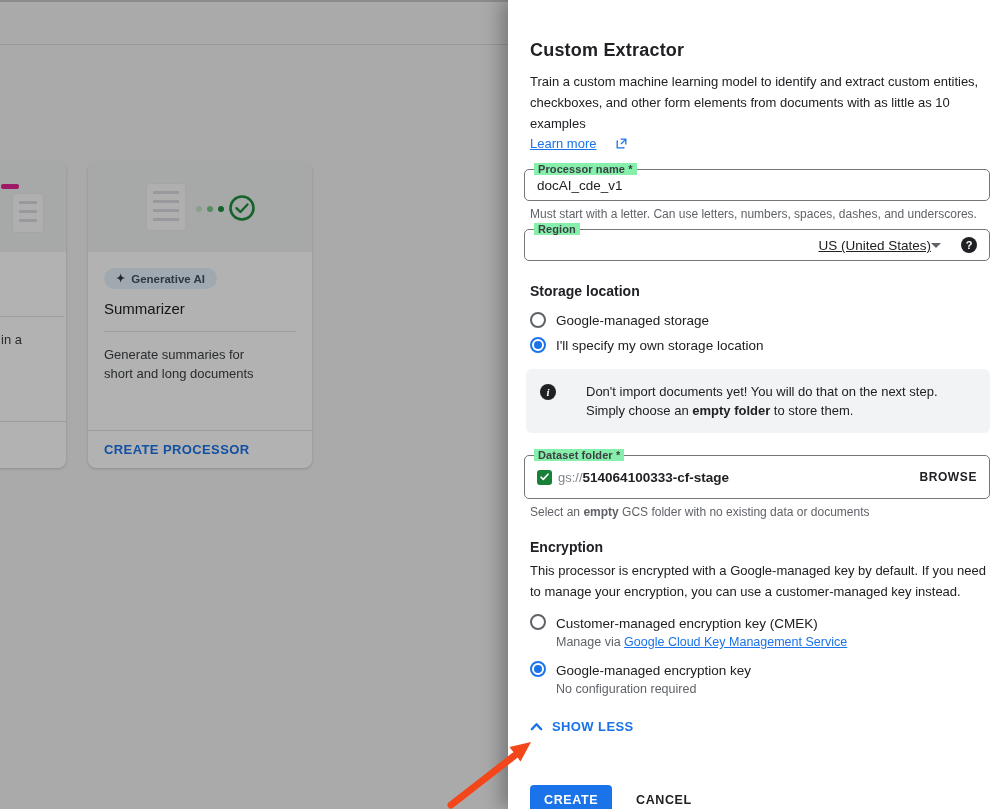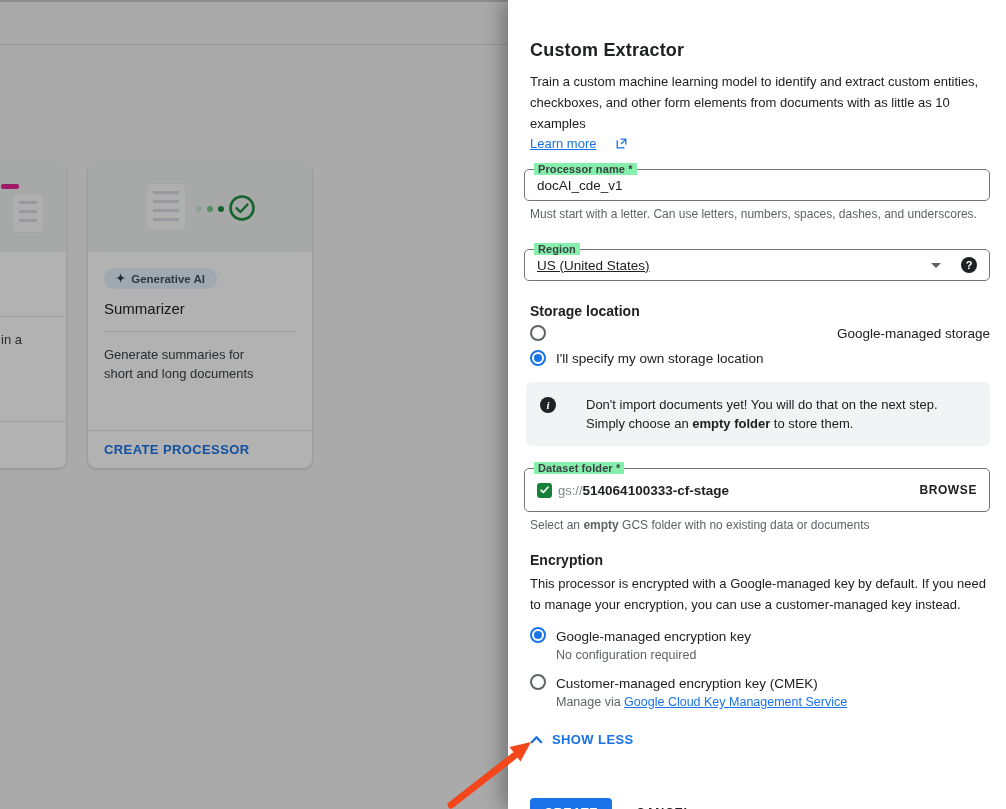--- a/index.html
+++ b/index.html
@@ -64,21 +64,21 @@
   .section-heading { margin-top:22px; font-size:14px; font-weight:700; color:#202124; }
 
   .radio-row { display:flex; align-items:flex-start; gap:10px; cursor:pointer; }
   .radio { width:16px; height:16px; border-radius:50%; border:2px solid #5f6368; flex:none; position:relative; margin-top:0; }
   .radio.selected { border-color:#1a73e8; }
   .radio.selected::after { content:""; position:absolute; inset:2px; border-radius:50%; background:#1a73e8; }
   .radio-label { font-size:13.5px; color:#202124; line-height:17px; }
   .radio-sub { font-size:12.5px; color:#5f6368; margin-top:3px; }
   .radio-sub .sub-link { color:#1a73e8; text-decoration:underline; cursor:pointer; }
 
-  .mt14 { margin-top:6px;justify-content:space-between; } .mt8 { margin-top:8px; } .mt12 { margin-top:12px; }
+  .mt14 { margin-top:13px; } .mt8 { margin-top:8px; } .mt12 { margin-top:12px; }
 
   .info-banner { margin-top:15px; margin-left:-4px; width:464px; background:#f1f3f4; border-radius:6px;
       display:flex; align-items:flex-start; padding:13px 20px 13px 14px; gap:30px; }
   .info-text { font-size:13px; line-height:19px; color:#202124; width:392px; }
   .info-banner .circle-glyph { margin-top:2px; font-style:italic; font-family:"Liberation Serif",serif; }
 
   .gcs-field { margin-top:22px; height:44px; }
   .gcs-check { width:15px; height:15px; border-radius:3px; background:#188038; flex:none;
       display:flex; align-items:center; justify-content:center; margin-right:6px; }
   .gcs-scheme { font-size:13px; color:#80868b; margin-right:0; }
@@ -169,21 +169,21 @@
     </span>
 
     
     <div class="field" style="margin-top:17px;">
       <span class="field-label">Processor name *</span>
       <input type="text" value="docAI_cde_v1" style="">
     </div>
     <div class="helper">Must start with a letter. Can use letters, numbers, spaces, dashes, and underscores.</div>
 
     
-    <div class="field" style="margin-top:28px;">
+    <div class="field" style="margin-top:8px;text-align:right;">
       <span class="field-label">Region</span>
       <span class="select-value">US (United States)</span>
       <span class="caret-down"></span>
       <span class="circle-glyph">?</span>
     </div>
 
     
     <h2 class="section-heading">Storage location</h2>
 
     <div class="radio-row mt14">
@@ -212,31 +212,31 @@
       <span class="gcs-value">514064100333-cf-stage</span>
       <button class="browse-btn">BROWSE</button>
     </div>
     <div class="helper"><span>Select an </span><b>empty</b><span> GCS folder with no existing data or documents</span></div>
 
     
     <h2 class="section-heading" style="margin-top:20px;">Encryption</h2>
     <p class="encrypt-desc">This processor is encrypted with a Google-managed key by default. If you need to manage your encryption, you can use a customer-managed key instead.</p>
 
     <div class="radio-row mt12">
+      <span class="radio"></span>
+      <span>
+        <span class="radio-label">Customer-managed encryption key (CMEK)</span>
+        <div class="radio-sub"><span>Manage via </span><span class="sub-link">Google Cloud Key Management Service</span></div>
+      </span>
+    </div>
+    <div class="radio-row mt12">
       <span class="radio selected"></span>
       <span>
         <span class="radio-label">Google-managed encryption key</span>
         <div class="radio-sub">No configuration required</div>
-      </span>
-    </div>
-    <div class="radio-row mt12">
-      <span class="radio"></span>
-      <span>
-        <span class="radio-label">Customer-managed encryption key (CMEK)</span>
-        <div class="radio-sub"><span>Manage via </span><span class="sub-link">Google Cloud Key Management Service</span></div>
       </span>
     </div>
 
     <div>
       <span class="show-less">
         <svg width="13" height="9" viewBox="0 0 13 9">
           <path d="M1.8 7.2 L6.5 2.2 L11.2 7.2" fill="none" stroke="#1a73e8" stroke-width="2.4" stroke-linecap="round" stroke-linejoin="round"></path>
         </svg>
         <span>SHOW LESS</span>
       </span>

